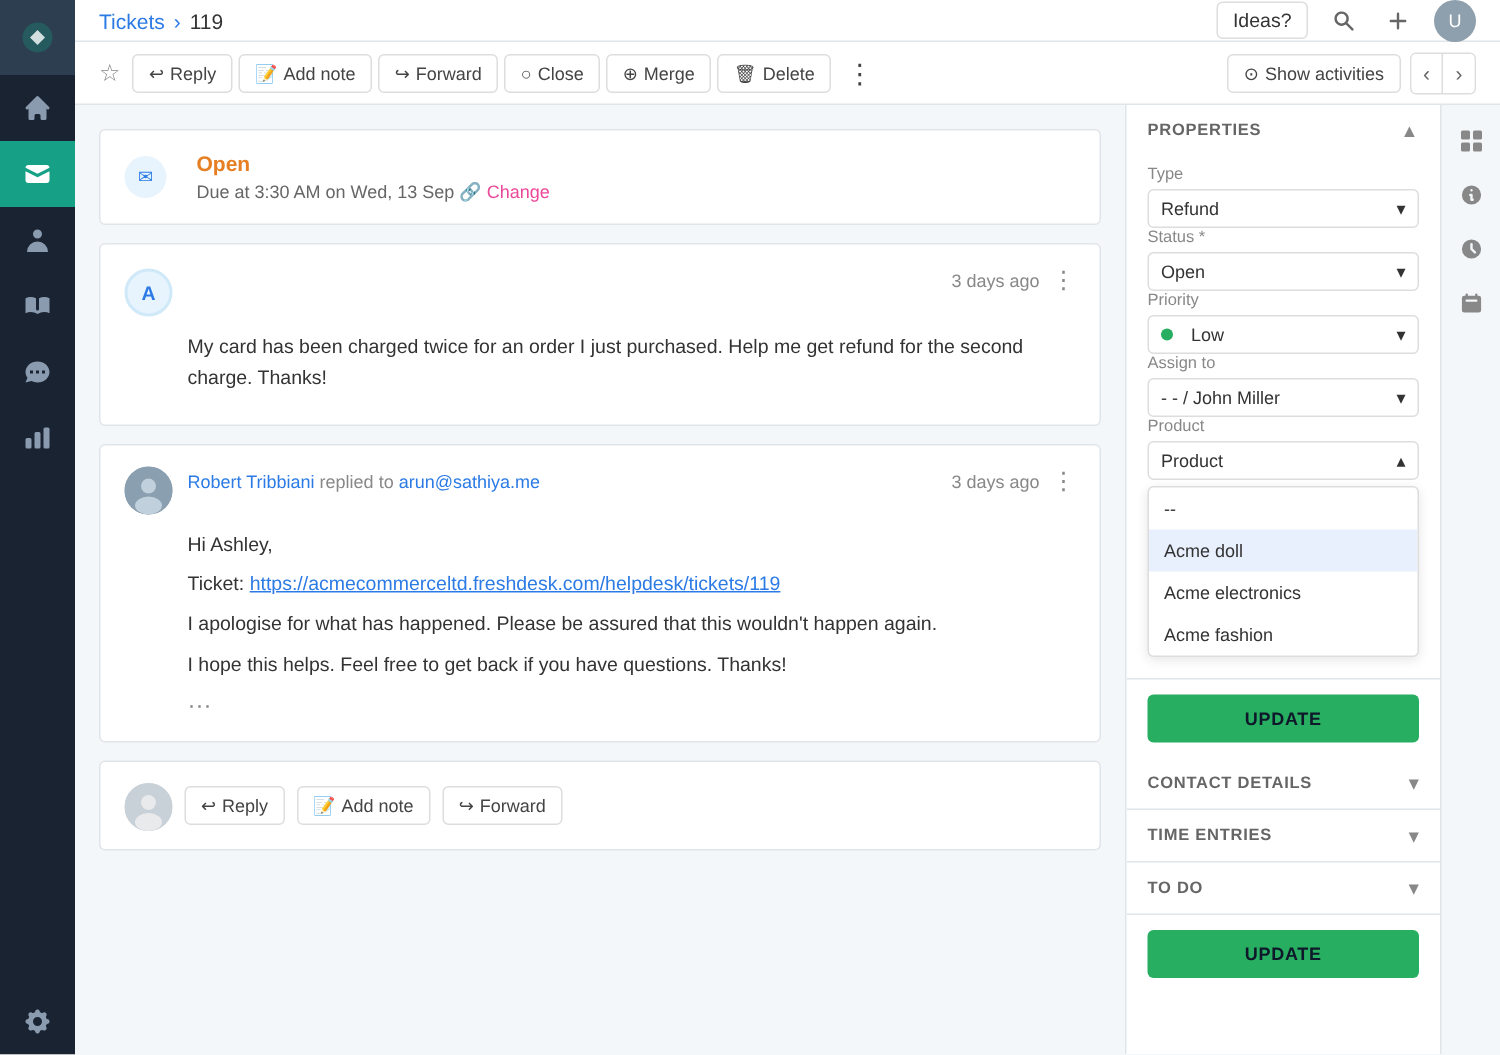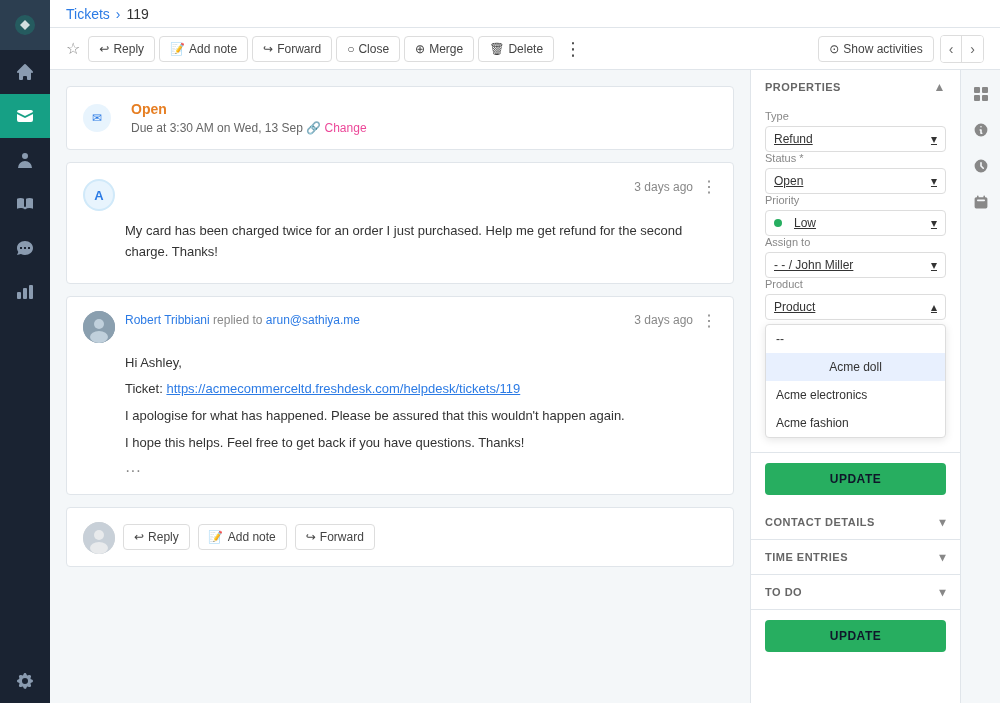--- a/index.html
+++ b/index.html
@@ -304,40 +304,39 @@
       border: 1px solid #ddd;
       border-radius: 4px;
       padding: 5px 8px;
       font-size: 12px;
       color: #333;
       background: white;
       cursor: pointer;
       display: flex;
       align-items: center;
       justify-content: space-between;
-      text-decoration: underline;
     }
 
     
     .product-dropdown-container { position: relative; }
     .product-dropdown {
       background: white;
       border: 1px solid #ddd;
       border-radius: 4px;
       margin-top: 4px;
       box-shadow: 0 2px 8px rgba(0,0,0,0.1);
       overflow: hidden;
     }
     .product-option {
       padding: 7px 10px;
       font-size: 12px;
       cursor: pointer;
       color: #333;
     }
-    .product-option.selected { background: #e8f0fe; text-align: center; }
+    .product-option.selected { background: #e8f0fe; }
 
     
     .update-btn {
       width: calc(100% - 28px);
       margin: 10px 14px;
       padding: 9px;
       background: #27ae60;
       color: #0f172a;
       border: none;
       border-radius: 4px;
@@ -454,20 +453,34 @@
   </div>
 </div>
 
 <div class="main-content">
 
   <div class="top-bar">
     <div class="breadcrumb">
       <span style="color:#2c7be5;cursor:pointer;">Tickets</span>
       <span>›</span>
       <span style="color:#333;font-weight:500;">119</span>
+    </div>
+    <div class="top-bar-right">
+      <button class="ideas-btn">Ideas?</button>
+      <button class="icon-btn">
+        <svg width="16" height="16" viewBox="0 0 20 20" fill="currentColor">
+            <path fill-rule="evenodd" d="M8 4a4 4 0 100 8 4 4 0 000-8zM2 8a6 6 0 1110.89 3.476l4.817 4.817a1 1 0 01-1.414 1.414l-4.816-4.816A6 6 0 012 8z" clip-rule="evenodd"></path>
+          </svg>
+      </button>
+      <button class="icon-btn">
+        <svg width="16" height="16" viewBox="0 0 20 20" fill="currentColor">
+            <path fill-rule="evenodd" d="M10 3a1 1 0 011 1v5h5a1 1 0 110 2h-5v5a1 1 0 11-2 0v-5H4a1 1 0 110-2h5V4a1 1 0 011-1z" clip-rule="evenodd"></path>
+          </svg>
+      </button>
+      <div class="avatar-circle">U</div>
     </div>
   </div>
 
   <div class="toolbar">
     <button class="toolbar-star">☆</button>
     <button class="toolbar-btn">
       <span>↩</span>
       <span>Reply</span>
     </button>
     <button class="toolbar-btn">

